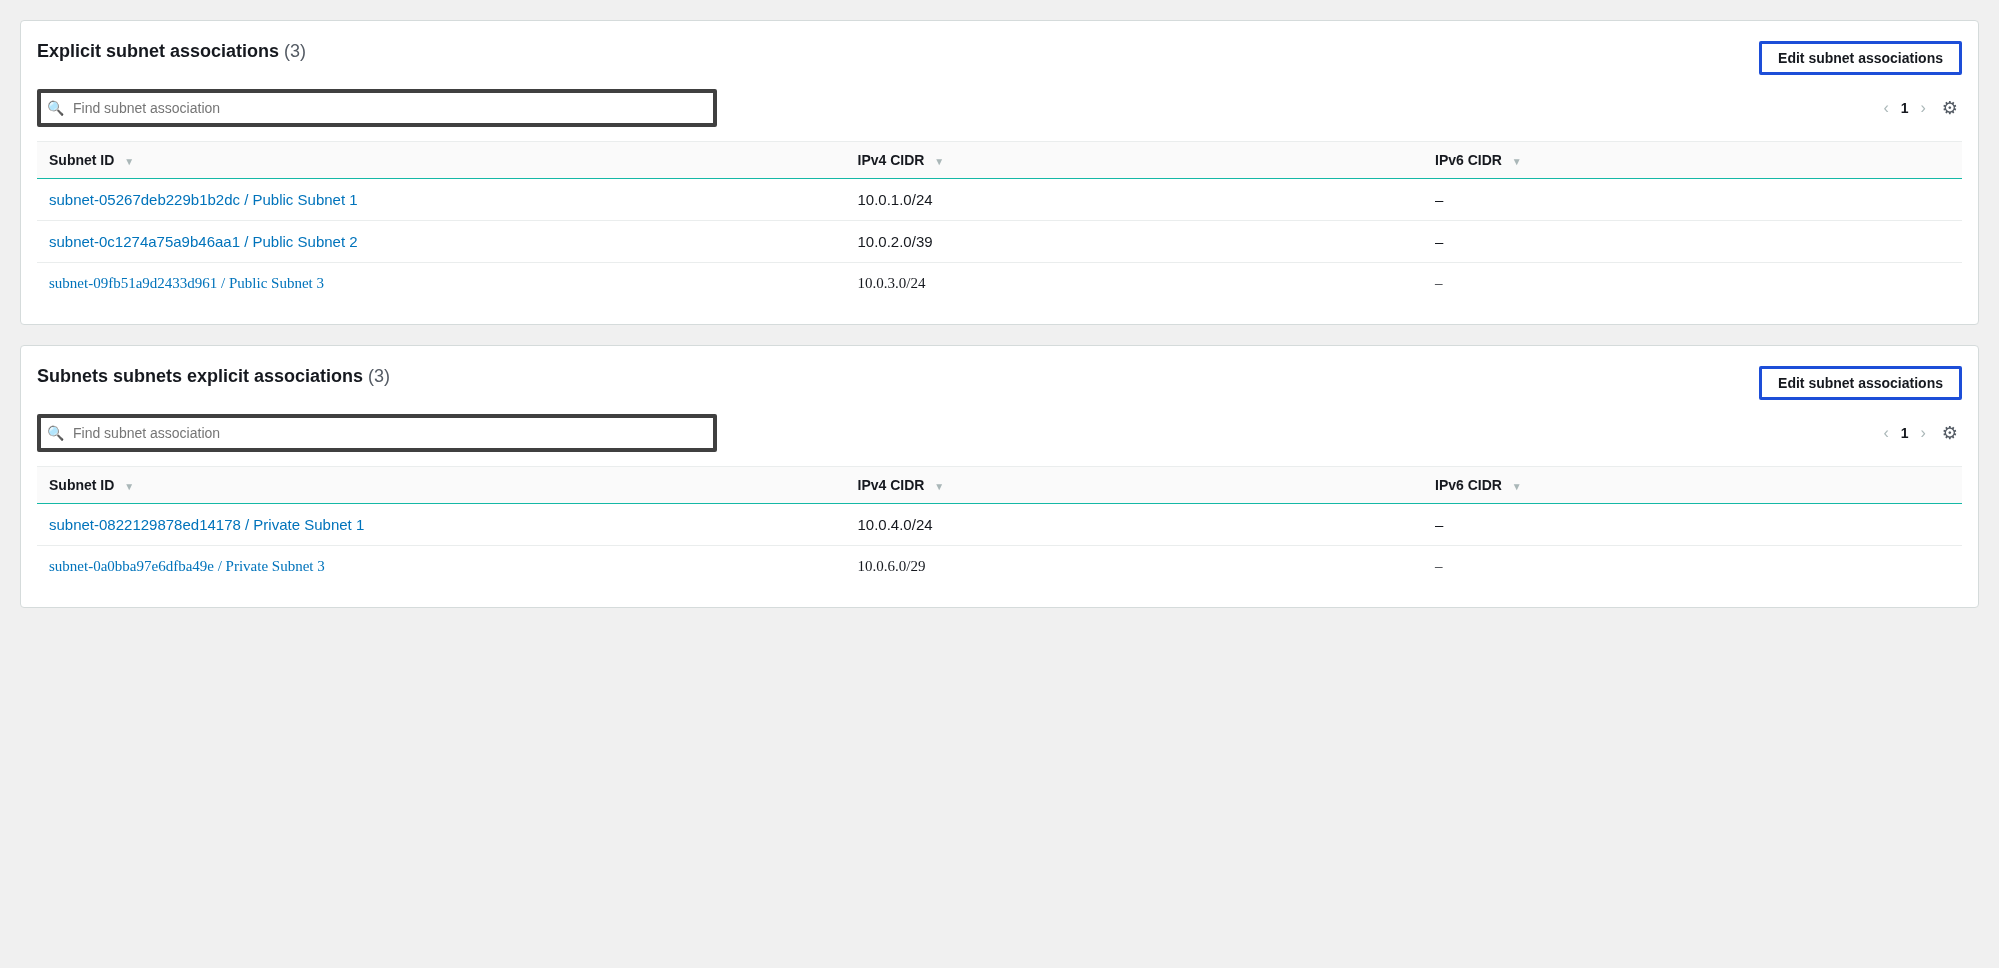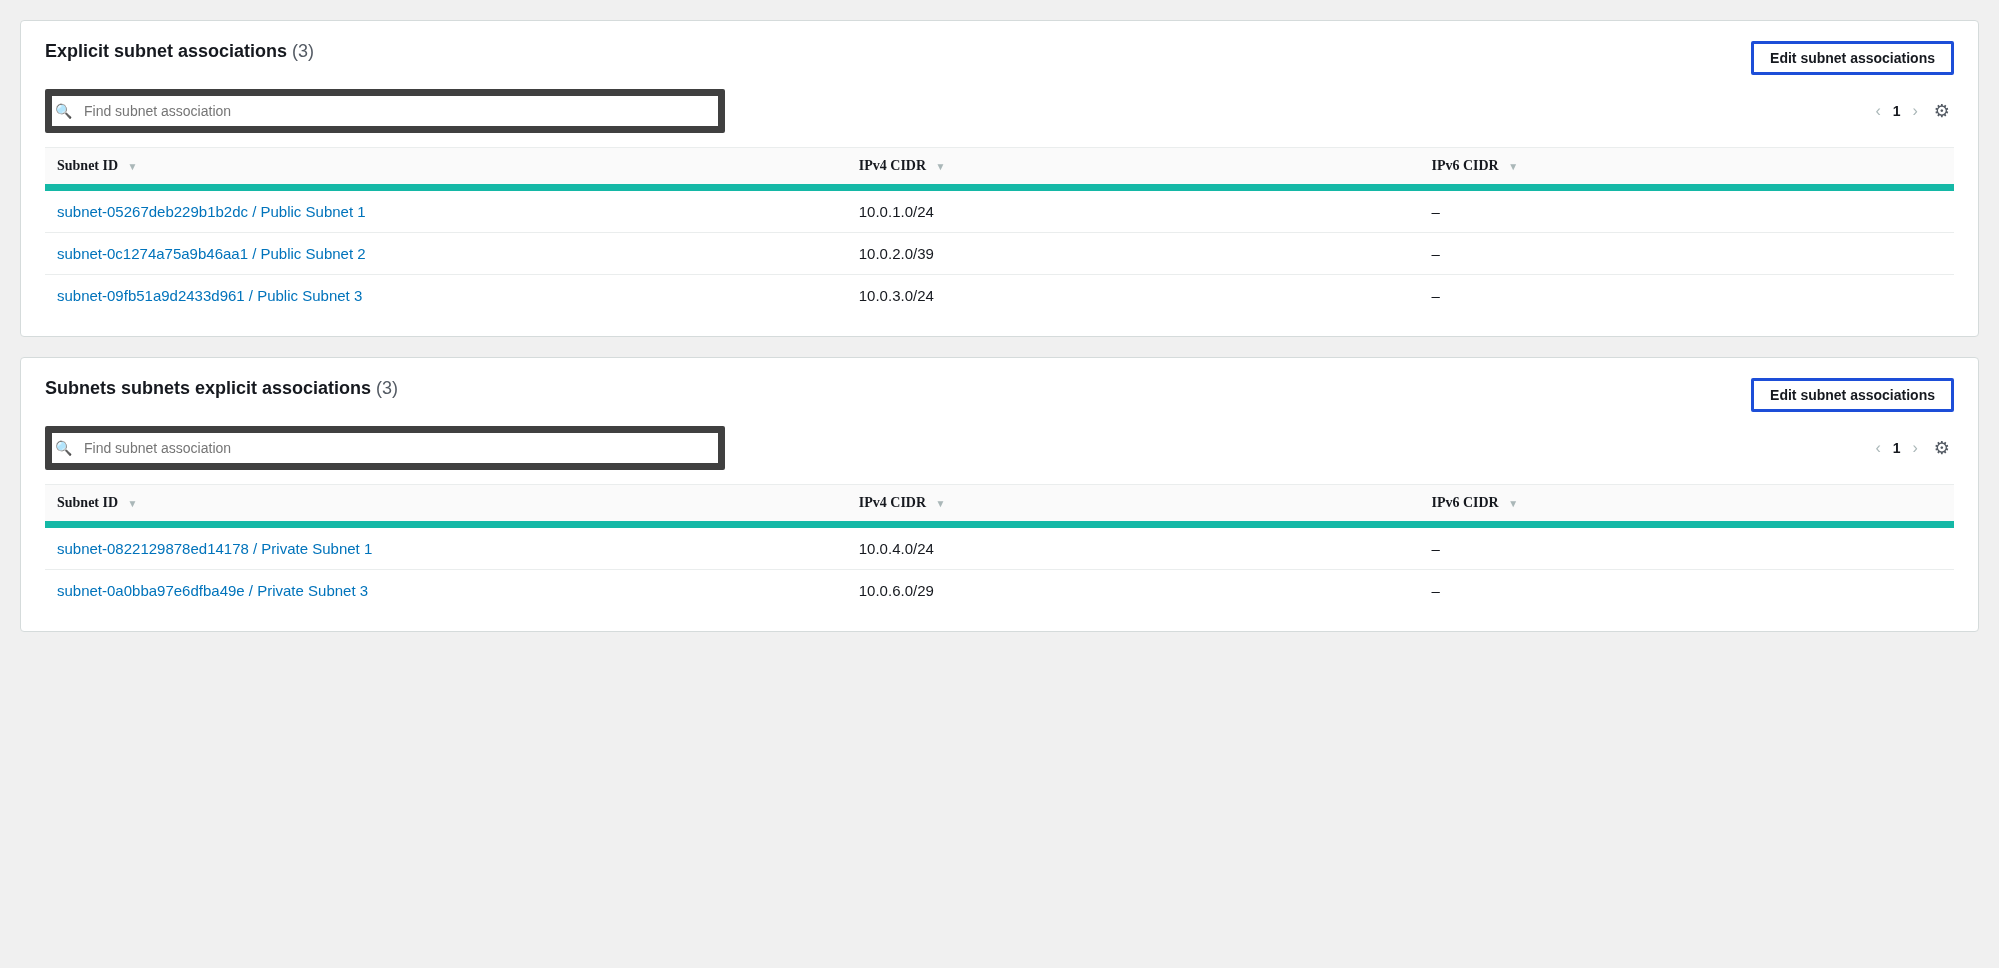--- a/index.html
+++ b/index.html
@@ -8,21 +8,21 @@
       font-family: -apple-system, BlinkMacSystemFont, 'Segoe UI', Arial, sans-serif;
       font-size: 14px;
       color: #16191f;
       padding: 20px;
     }
     .panel {
       background: #fff;
       border: 1px solid #d5dbdb;
       border-radius: 4px;
       margin-bottom: 20px;
-      padding: 20px 24px;
+      padding: 20px 16px;
     }
     .panel-header {
       display: flex;
       justify-content: space-between;
       align-items: flex-start;
       margin-bottom: 14px;
     }
     .panel-title {
       font-size: 18px;
       font-weight: 700;
@@ -65,21 +65,21 @@
       position: absolute;
       left: 10px;
       top: 50%;
       transform: translateY(-50%);
       color: #545b64;
       font-size: 14px;
     }
     .search-input {
       width: 100%;
       padding: 7px 12px 7px 32px;
-      border: 7px solid #404040;
+      border: 4px solid #404040;
       border-radius: 2px;
       font-size: 14px;
       color: #000000;
       outline: none;
     }
     .pagination-row {
       display: flex;
       align-items: center;
       gap: 8px;
       color: #545b64;
@@ -104,22 +104,21 @@
       color: #545b64;
       font-size: 18px;
       padding: 2px 4px;
     }
     table {
       width: 100%;
       border-collapse: collapse;
     }
     thead tr {
       border-top: 1px solid #eaeded;
-      border-bottom: 7px solid #14b8a6;
-      font-family: Liberation Serif, serif;
+      border-bottom: 1px solid #14b8a6;
     }
     th {
       text-align: left;
       font-weight: 700;
       color: #16191f;
       padding: 10px 12px;
       font-size: 14px;
       background: #fafafa;
     }
     th .sort-icon {
@@ -135,20 +134,21 @@
     }
     td.link {
       color: #0073bb;
       cursor: pointer;
     }
     td.dash {
       color: #16191f;
     }
     tbody tr:last-child td {
       border-bottom: none;
+      font-family: Liberation Serif, serif;
     }
     .col-subnet { width: 42%; }
     .col-ipv4 { width: 30%; }
     .col-ipv6 { width: 28%; }
   </style>
 </head>
 <body>
 
 <div class="panel">
   <div class="panel-header">

